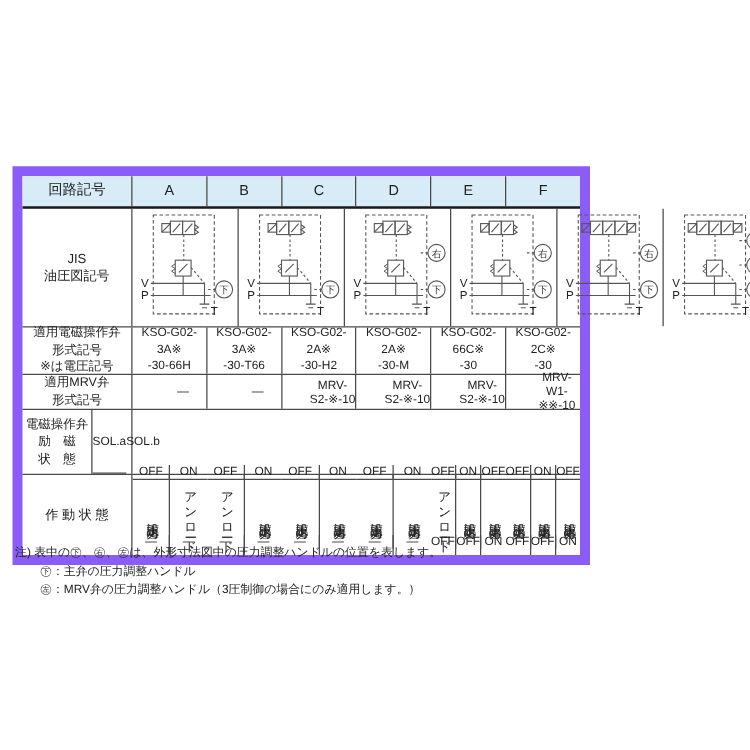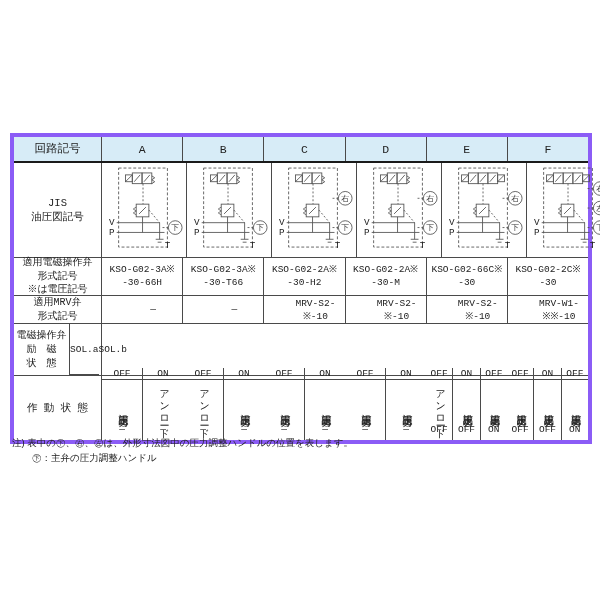--- a/index.html
+++ b/index.html
@@ -1,18 +1,18 @@
 <!DOCTYPE html>
 <html><head>
 <meta charset="utf-8">
 <style>
   html,body{margin:0;padding:0;background:#fff;}
   body{width:600px;height:600px;font-family:"Liberation Sans","DejaVu Sans",sans-serif;color:#222;}
   .page{position:relative;width:600px;height:600px;background:#fff;overflow:hidden;}
-  .tbl{position:absolute;left:10px;top:133px;width:582px;border:4px solid #8b5cf6;background:#fff;box-sizing:border-box;font-family:Liberation Mono, monospace;}
+  .tbl{position:absolute;left:10px;top:133px;width:462px;border:8px solid #8b5cf6;background:#fff;box-sizing:border-box;}
   .row{display:flex;border-bottom:1px solid #4a4a4a;box-sizing:border-box;}
   .row:last-child{border-bottom:none;}
   .c{border-right:1px solid #4a4a4a;display:flex;flex-direction:column;align-items:center;justify-content:center;text-align:center;box-sizing:border-box;}
   .row > .c:last-child, .row > .col:last-child{border-right:none;}
   .label{width:88px;flex:none;font-size:10.5px;line-height:1.35;}
   .col{flex:1;box-sizing:border-box;}
   .hdr{height:26px;background:#d7ecf7;border-bottom:2px solid #1a1a1a;font-size:12px;}
   .hdr .c{font-size:11.5px;}
   .jisrow{height:95px;}
   .modelrow{height:38px;font-size:9.5px;line-height:1.35;}
@@ -444,14 +444,15 @@
             <span class="vt">設定圧力㊨</span>
           </div>
       </div>
     </div>
 
   </div>
 
   <div class="notes">
     <div class="note">注) 表中の㊦、㊨、㊧は、外形寸法図中の圧力調整ハンドルの位置を表します。</div>
     <div class="note indent">㊦：主弁の圧力調整ハンドル</div>
+    <div class="note indent">㊧：MRV弁の圧力調整ハンドル（3圧制御の場合にのみ適用します。）</div>
   </div>
 </div>
 
 </body></html>

